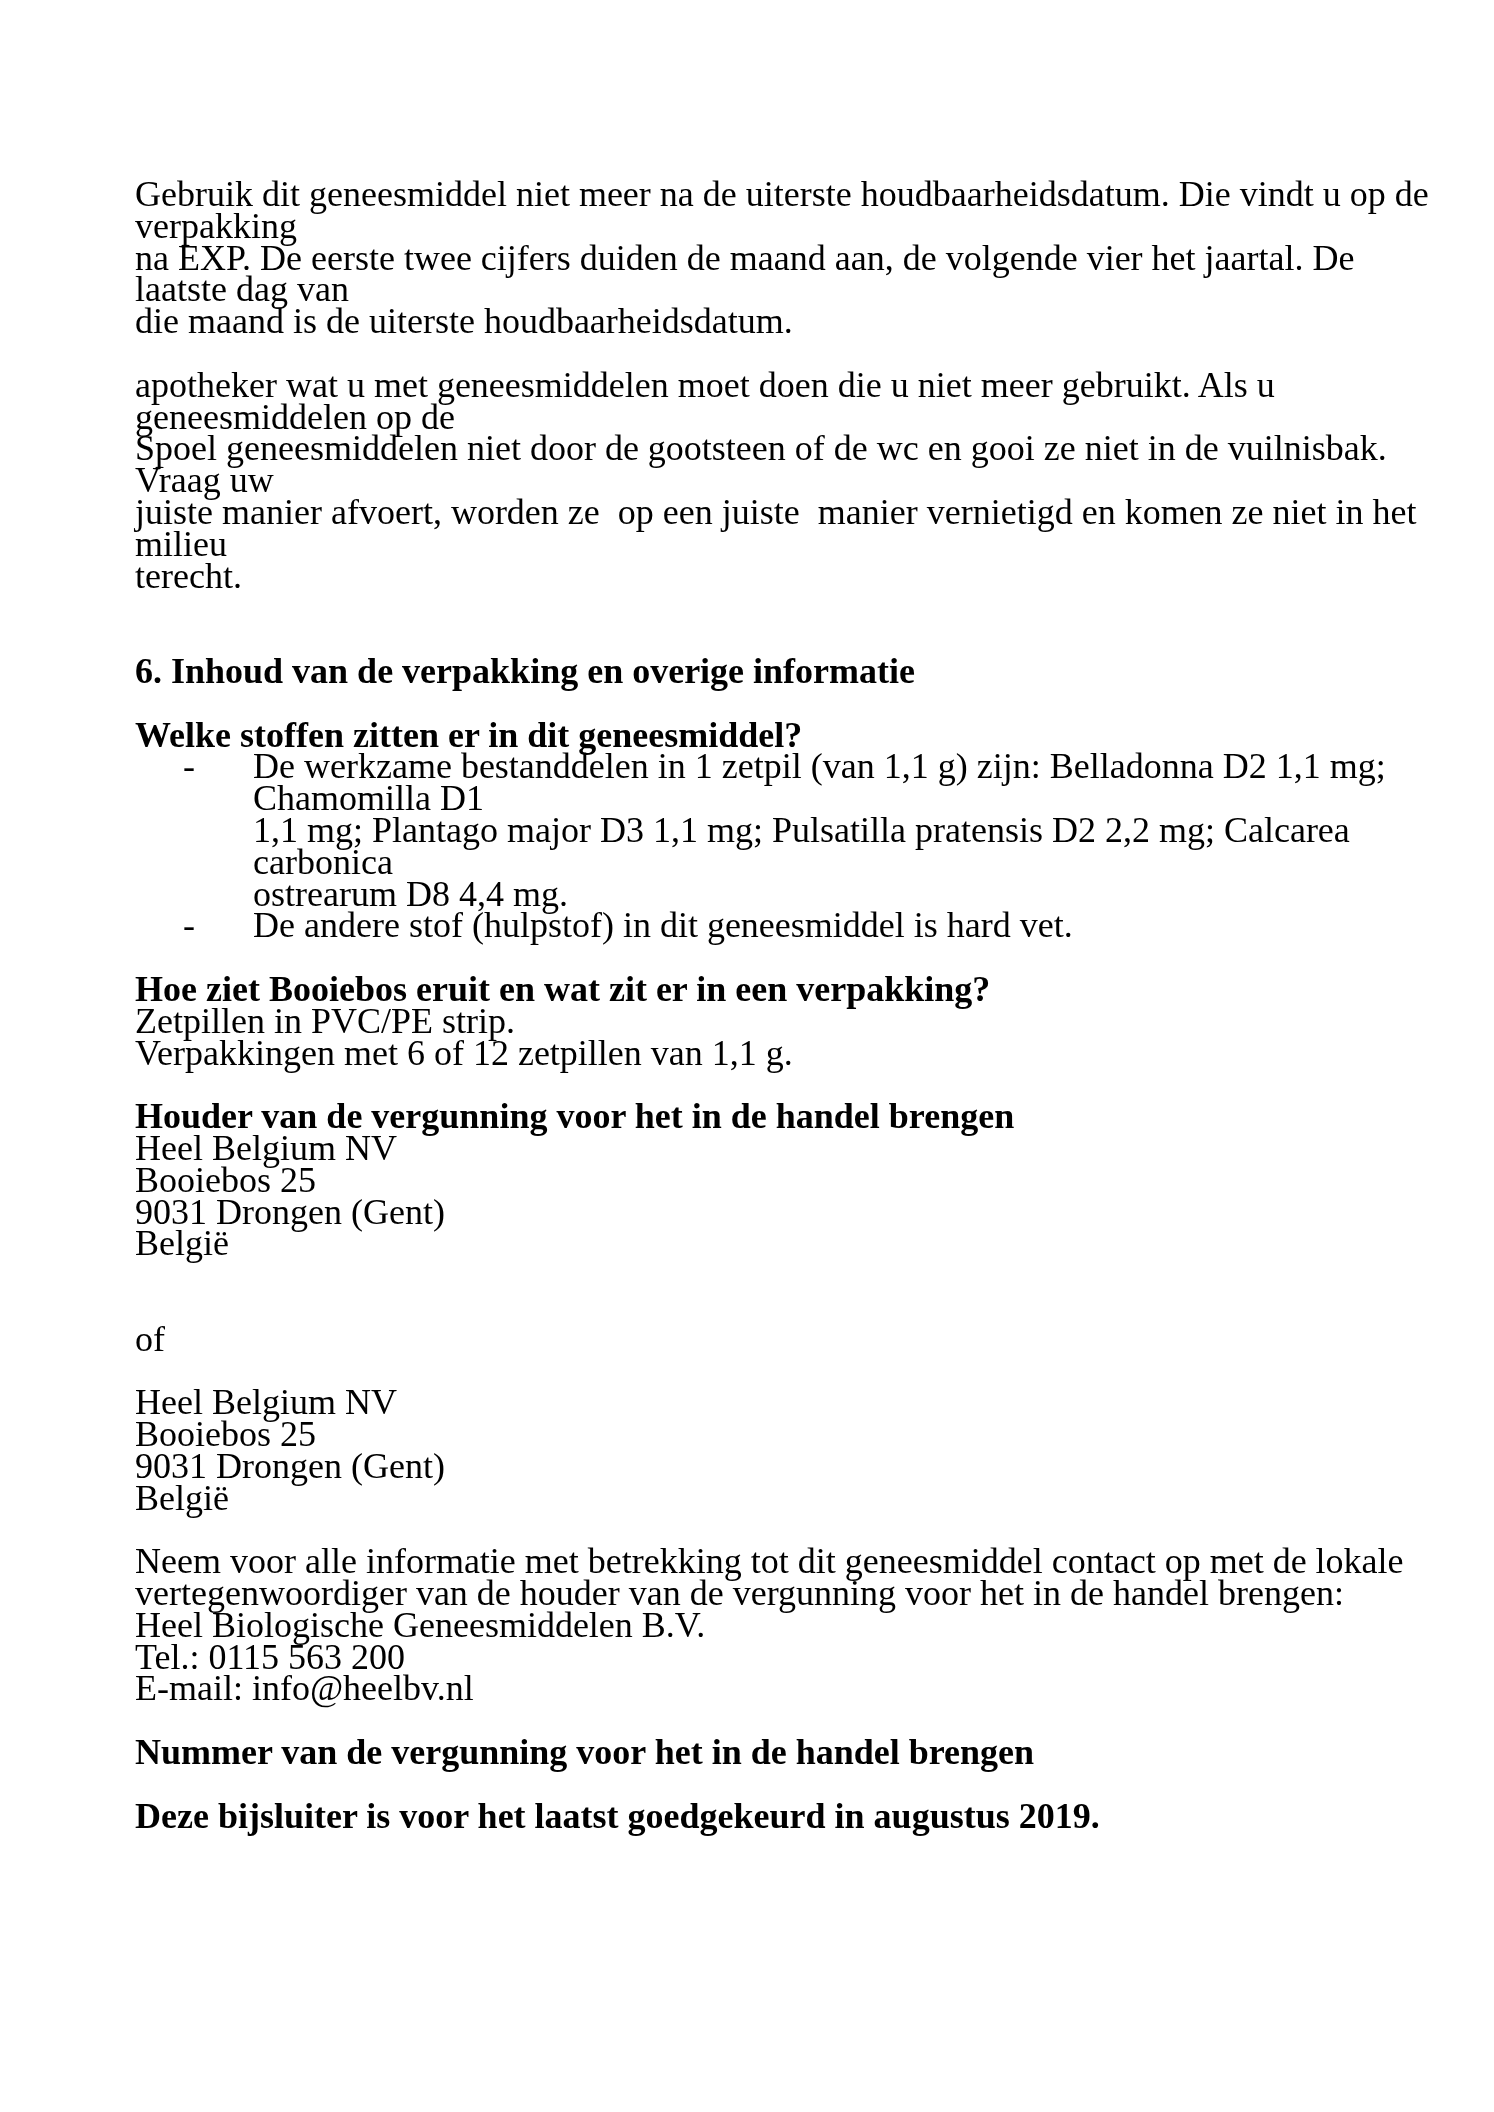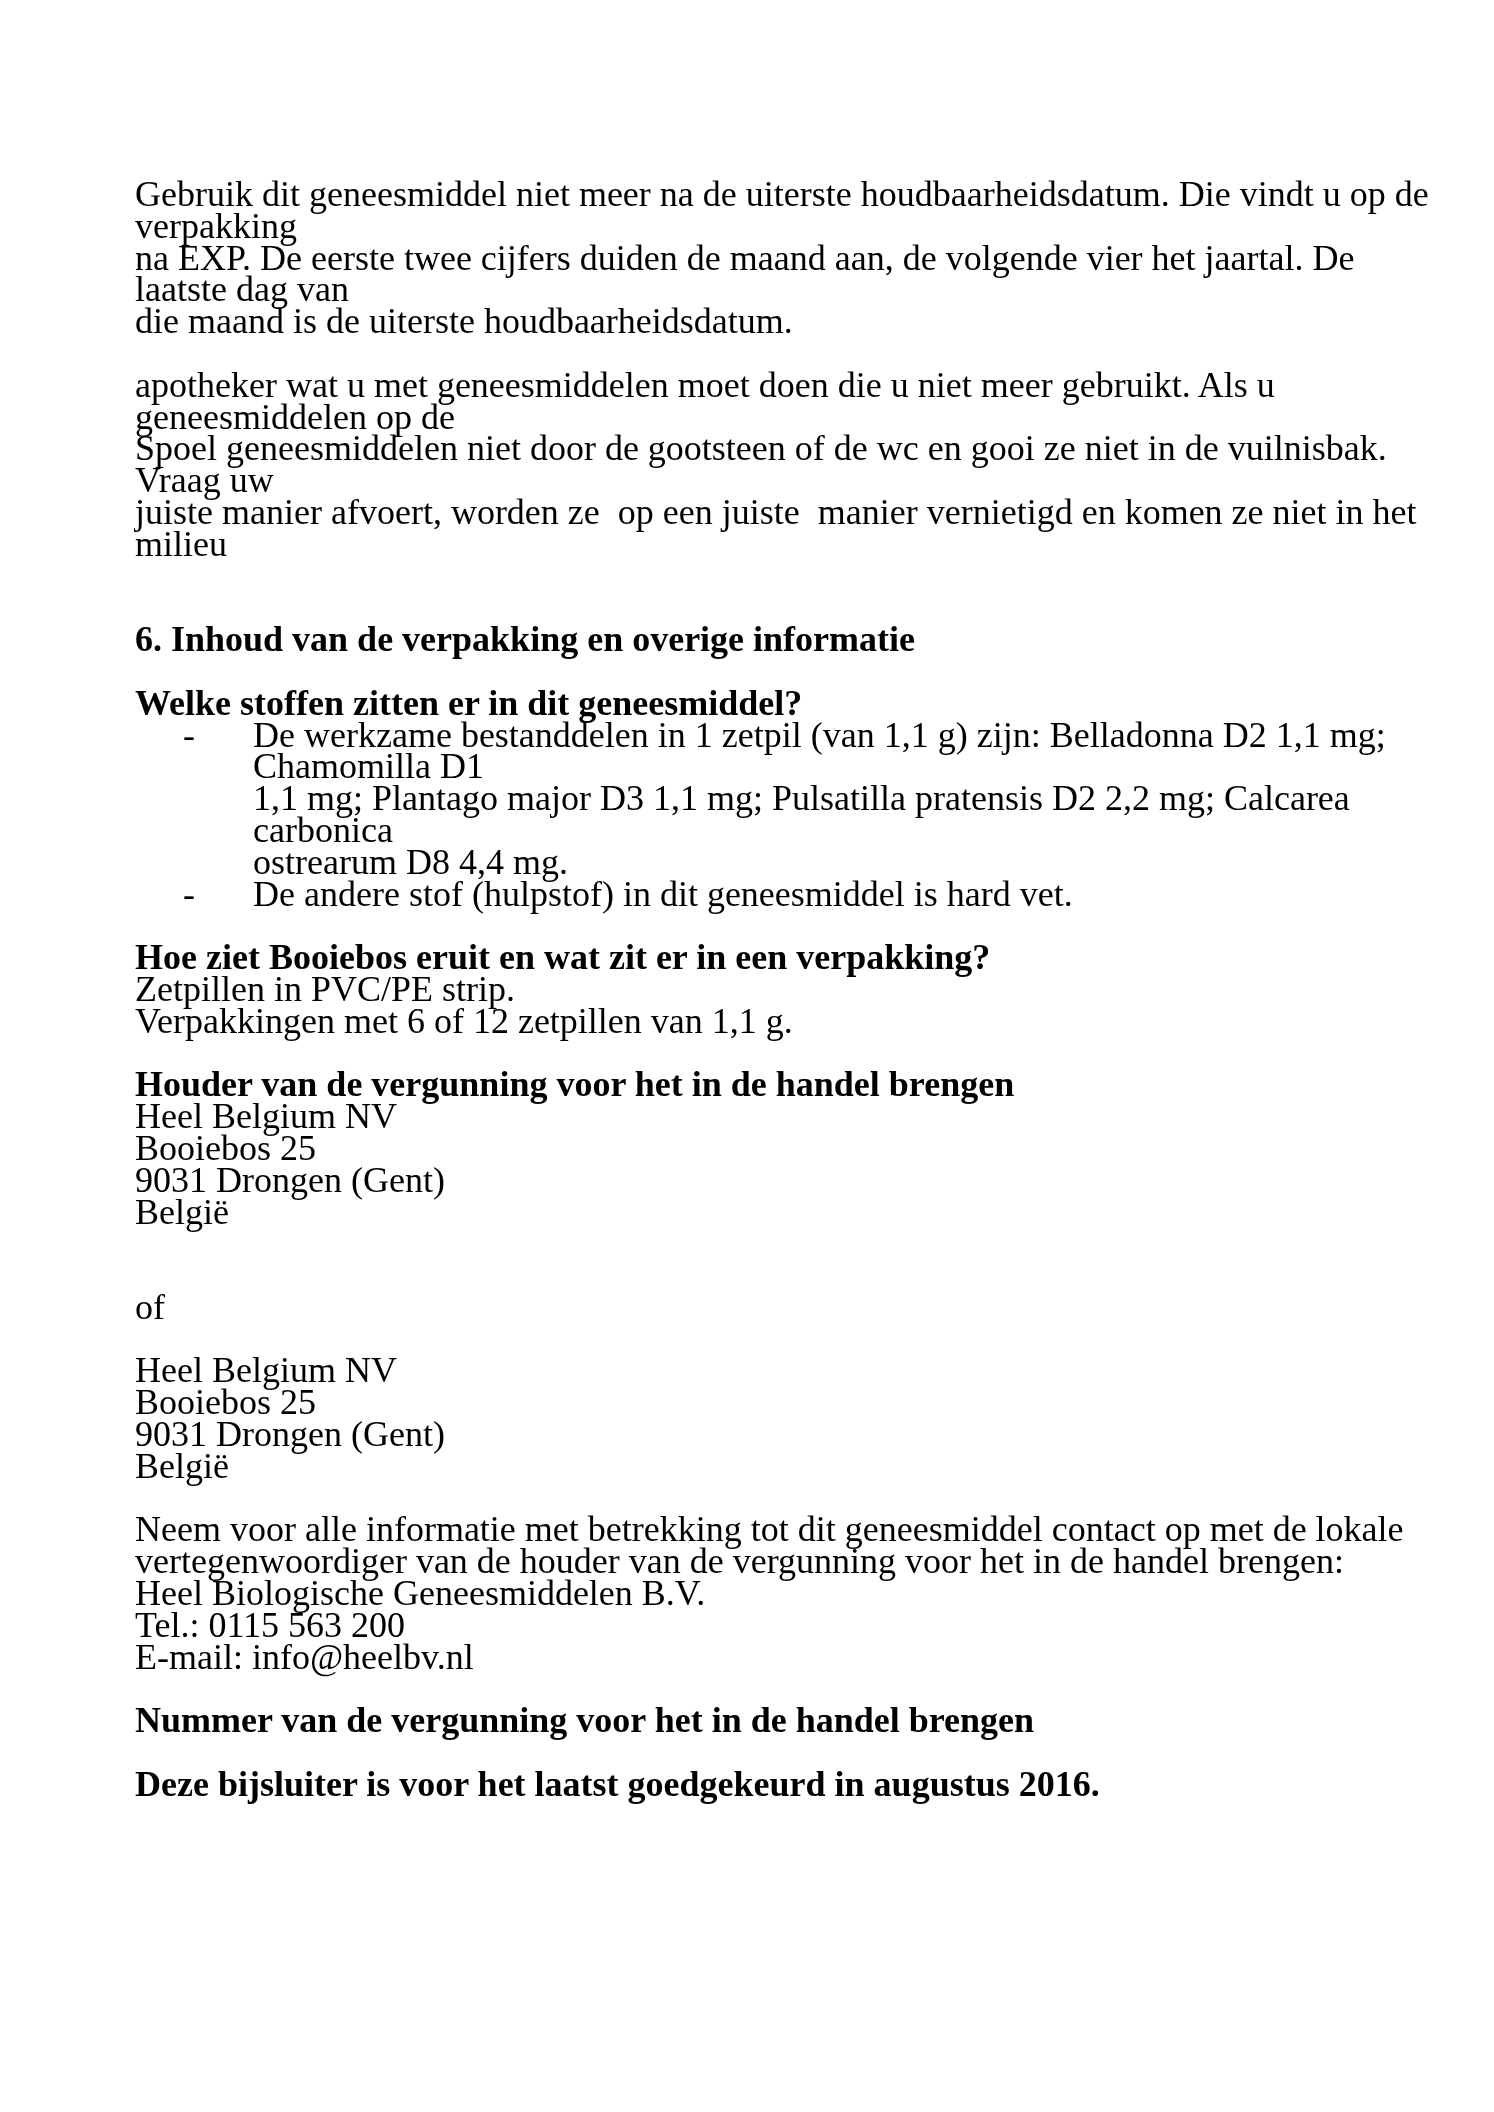--- a/index.html
+++ b/index.html
@@ -59,20 +59,21 @@
       <div class="line">na EXP. De eerste twee cijfers duiden de maand aan, de volgende vier het jaartal. De laatste dag van</div>
       <div class="line">die maand is de uiterste houdbaarheidsdatum.</div>
     </div>
 
     <div class="gap"></div>
 
     <div>
       <div class="line">apotheker wat u met geneesmiddelen moet doen die u niet meer gebruikt. Als u geneesmiddelen op de</div>
       <div class="line">Spoel geneesmiddelen niet door de gootsteen of de wc en gooi ze niet in de vuilnisbak. Vraag uw</div>
       <div class="line">juiste manier afvoert, worden ze  op een juiste  manier vernietigd en komen ze niet in het milieu</div>
+      <div class="line">terecht.</div>
     </div>
 
     <div class="gap2"></div>
 
     <div class="line b">6. Inhoud van de verpakking en overige informatie</div>
 
     <div class="gap"></div>
 
     <div>
       <div class="line b">Welke stoffen zitten er in dit geneesmiddel?</div>
@@ -133,16 +134,16 @@
     </div>
 
     <div class="gap"></div>
 
     <div>
       <div class="line b">Nummer van de vergunning voor het in de handel brengen</div>
     </div>
 
     <div class="gap"></div>
 
-    <div class="line b">Deze bijsluiter is voor het laatst goedgekeurd in augustus 2016.</div>
+    <div class="line b">Deze bijsluiter is voor het laatst goedgekeurd in augustus 2019.</div>
 
   </div>
 </div>
 
 </body></html>

